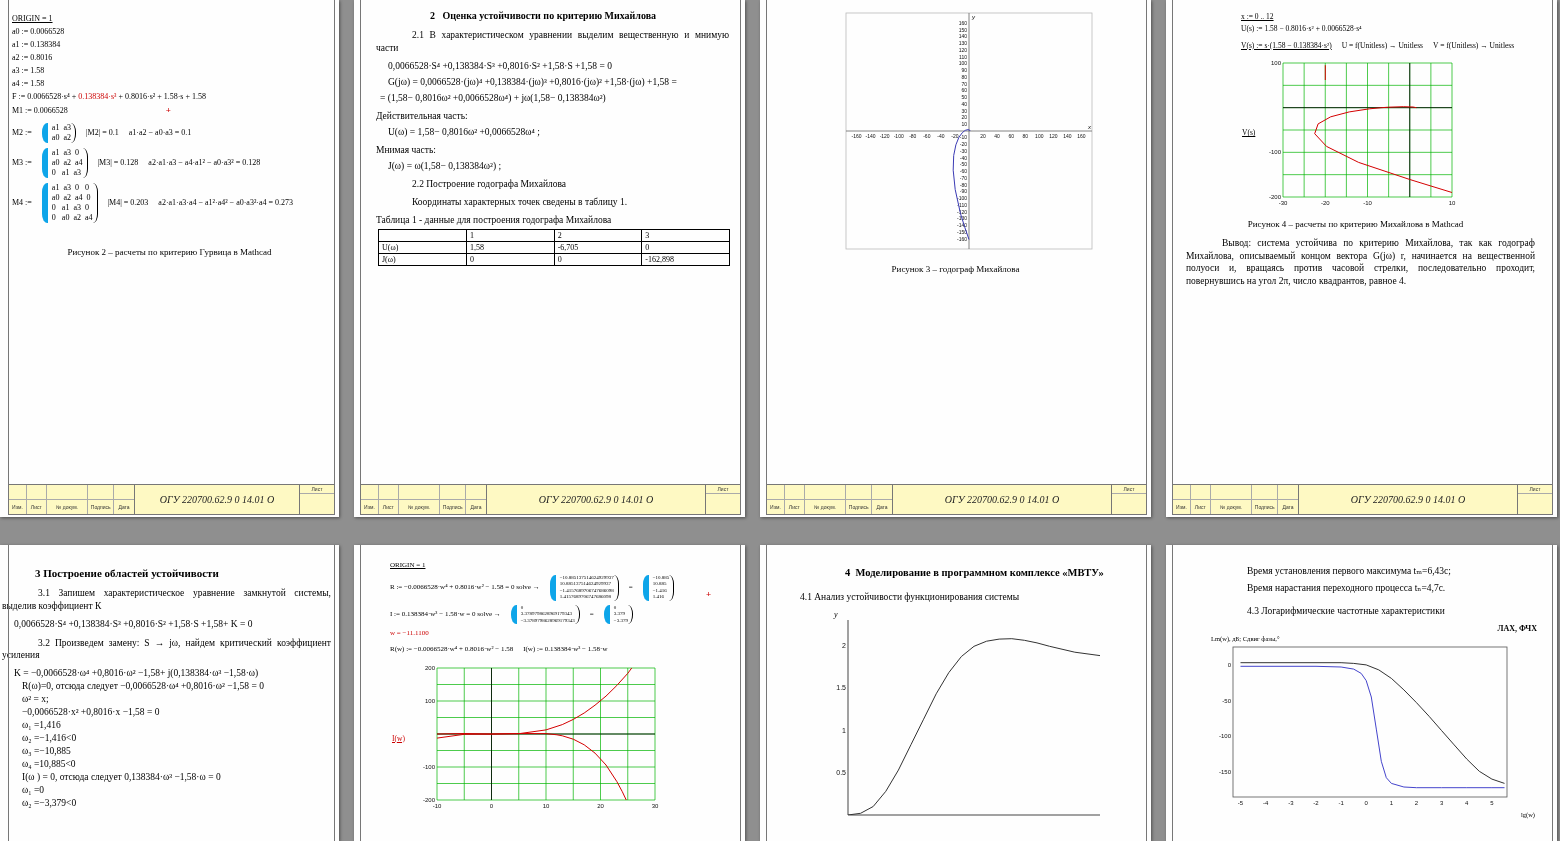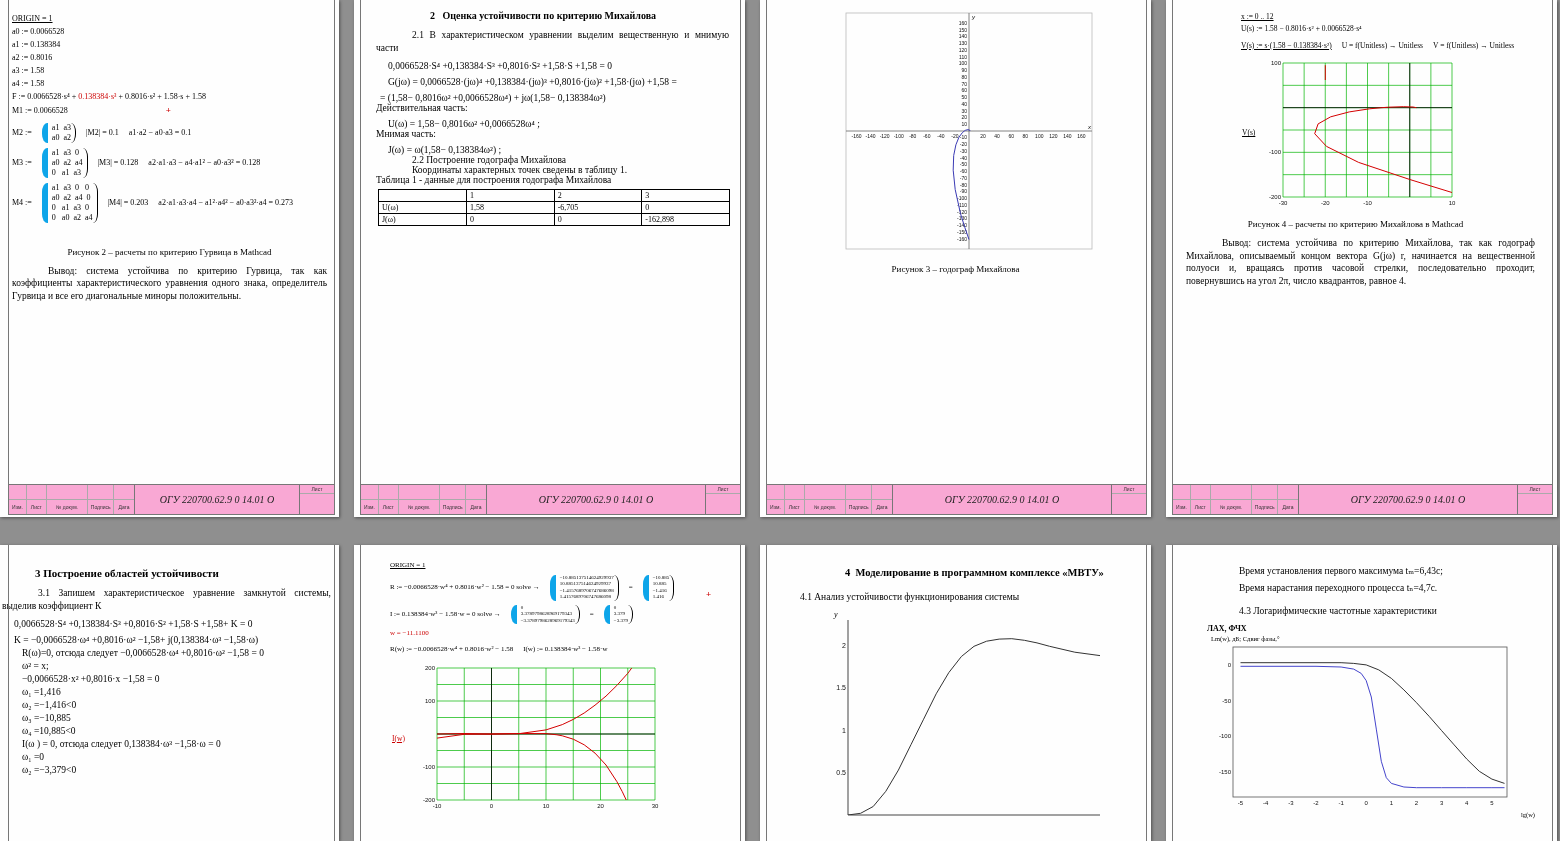--- a/index.html
+++ b/index.html
@@ -11,21 +11,21 @@
 .p2{left:354px;top:0;width:391px;height:517px}
 .p3{left:760px;top:0;width:391px;height:517px}
 .p4{left:1166px;top:0;width:391px;height:517px}
 .p5{left:0;top:545px;width:339px;height:296px}
 .p6{left:354px;top:545px;width:391px;height:296px}
 .p7{left:760px;top:545px;width:391px;height:296px}
 .p8{left:1166px;top:545px;width:391px;height:296px}
 .frame{position:absolute;left:6px;right:4px;top:-3px;bottom:2px;border:1px solid #777;pointer-events:none}
 .frame.cutL{left:8px}
 .row2 .frame{top:-3px;bottom:-3px}
-.tblock{position:absolute;left:0;right:0;bottom:0;height:30px;border-top:1px solid #777;display:flex;background:#f9a8d4;pointer-events:auto}
+.tblock{position:absolute;left:0;right:0;bottom:0;height:30px;border-top:1px solid #777;display:flex;background:#fef9c3;pointer-events:auto}
 .tb-left{width:126px;border-right:1px solid #777;display:flex;flex-direction:column}
 .tb-row{flex:1;display:flex;border-top:1px solid #aaa}
 .tb-row:first-child{border-top:none}
 .tb-cell{border-right:1px solid #aaa;display:flex;align-items:center;justify-content:center;
  font-family:"Liberation Sans","DejaVu Sans",sans-serif;font-size:5px;color:#333;overflow:hidden}
 .w18{width:18px}.w20{width:20px}.w42{width:42px}.w26{width:26px}.wlast{width:20px;border-right:none}
 .tb-doc{flex:1;display:flex;align-items:center;justify-content:center;font-style:italic;font-size:10px;color:#222;border-right:1px solid #777}
 .tb-right{width:34px;display:flex;flex-direction:column;font-family:"Liberation Sans","DejaVu Sans",sans-serif}
 .tb-sheet{font-size:5px;text-align:center;border-bottom:1px solid #aaa;padding:1px 0;color:#333}
 .content{position:relative}
@@ -35,21 +35,21 @@
 .c4{padding:10px 12px 0 0}
 .c5{padding:10px 8px 0 2px}
 .c6{padding:14px 10px 0 36px}
 .c7{padding:12px 10px 0 40px}
 .c8{padding:14px 10px 0 55px}
 .h{font-weight:bold;font-size:10.5px}
 .h2x{margin:4px 0 0 54px;font-size:10px}
 .h5{margin:12px 0 7px 33px;font-size:11px}
 .h7{margin:10px 0 0 45px;font-size:10.5px}
 .para{font-size:9.5px;text-align:justify;text-indent:36px;line-height:1.35;margin-top:8px}
-.plain{font-size:9.5px;}
+.plain{font-size:9.5px;margin-top:8px}
 .ind{text-indent:36px}
 .eq{font-size:9.5px;margin:6px 0 0 12px}
 .eq2{margin-left:4px}
 .sline{font-size:9.5px;margin:3px 0 0 20px}
 .mc{font-size:8px;line-height:1.5}
 .mc4{font-size:7.5px;padding-left:75px}
 .mc6{font-size:7px}
 .mc-line{margin:1px 0}
 .mc-row{display:flex;align-items:center;gap:10px;margin:5px 0}
 .tinyrow{margin:4px 0}
@@ -70,24 +70,24 @@
 .chart3{margin:0 0 0 78px}
 .p4chart{display:flex;align-items:center;gap:8px;margin:6px 0 0 76px}
 .ylab{font-size:7.5px}
 .p6chart{display:flex;align-items:center;gap:8px;margin:10px 0 0 2px}
 .p41{margin:14px 0 0 0}
 .p7chart{position:relative;margin:10px 0 0 14px}
 .ylab7{position:absolute;left:20px;top:-2px;font-size:8px;font-style:italic}
 .fline{font-size:9.5px;display:flex;align-items:center;gap:4px;margin-left:18px}
 .frac{display:inline-flex;flex-direction:column;align-items:center;font-size:8.5px;line-height:1.15}
 .num{border-bottom:1px solid #000;padding:0 2px}
-.p8line{font-size:9.5px;margin:6px 0 0 18px}
+.p8line{font-size:9.5px;margin:6px 0 0 26px}
 .s43{margin-top:13px}
 .p8chart{position:relative;margin:8px 0 0 -14px;width:330px}
-.ctitle{text-align:left;font-weight:bold;font-size:8px}
+.ctitle{text-align:right;font-weight:bold;font-size:8px}
 .ylab8{font-size:6.5px;margin:2px 0 1px 4px}
 .xlab8{position:absolute;right:2px;bottom:-7px;font-size:6.5px}
 svg text{font-family:"Liberation Sans","DejaVu Sans",sans-serif}
 </style>
 </head>
 <body>
 
 <div>
 
   <div class="page p1 row1">
@@ -127,21 +127,20 @@
           <span>M4 :=</span>
           <span class="matrix">a1  a3  0   0
 a0  a2  a4  0
 0   a1  a3  0
 0   a0  a2  a4</span>
           <span>|M4| = 0.203</span>
           <span>a2·a1·a3·a4 − a1²·a4² − a0·a3²·a4 = 0.273</span>
         </div>
       </div>
       <div class="caption cap1">Рисунок 2 – расчеты по критерию Гурвица в Mathcad</div>
-      <p class="para">Вывод: система устойчива по критерию Гурвица, так как коэффициенты характеристического уравнения одного знака, определитель Гурвица и все его диагональные миноры положительны.</p>
     </div>
     <div class="frame cutL">
       <div class="tblock">
         <div class="tb-left">
           <div class="tb-row">
             <div class="tb-cell w18"></div>
               <div class="tb-cell w20"></div>
               <div class="tb-cell w42"></div>
               <div class="tb-cell w26"></div>
               <div class="tb-cell wlast"></div>
@@ -391,20 +390,21 @@
         </div>
       </div>
     </div>
   </div>
 
   <div class="page p5 row2">
     <div class="content c5">
       <h2 class="h h5">3 Построение областей устойчивости</h2>
       <p class="para">3.1 Запишем характеристическое уравнение замкнутой системы, выделив коэффициент К</p>
       <div class="eq">0,0066528·S⁴ +0,138384·S³ +0,8016·S² +1,58·S +1,58+ K = 0</div>
+      <p class="para">3.2 Произведем замену: S → jω, найдем критический коэффициент усиления</p>
       <div class="eq">K = −0,0066528·ω⁴ +0,8016·ω² −1,58+ j(0,138384·ω³ −1,58·ω)</div>
       <div class="sline">R(ω)=0, отсюда следует  −0,0066528·ω⁴ +0,8016·ω² −1,58 = 0</div>
       <div class="sline">ω² = x;</div>
       <div class="sline">−0,0066528·x² +0,8016·x  −1,58 = 0</div>
       <div class="sline">ω₁ =1,416</div>
       <div class="sline">ω₂ =−1,416&lt;0</div>
       <div class="sline">ω₃ =−10,885</div>
       <div class="sline">ω₄ =10,885&lt;0</div>
       <div class="sline">I(ω ) = 0, отсюда следует  0,138384·ω³ −1,58·ω = 0</div>
       <div class="sline">ω₁ =0</div>

